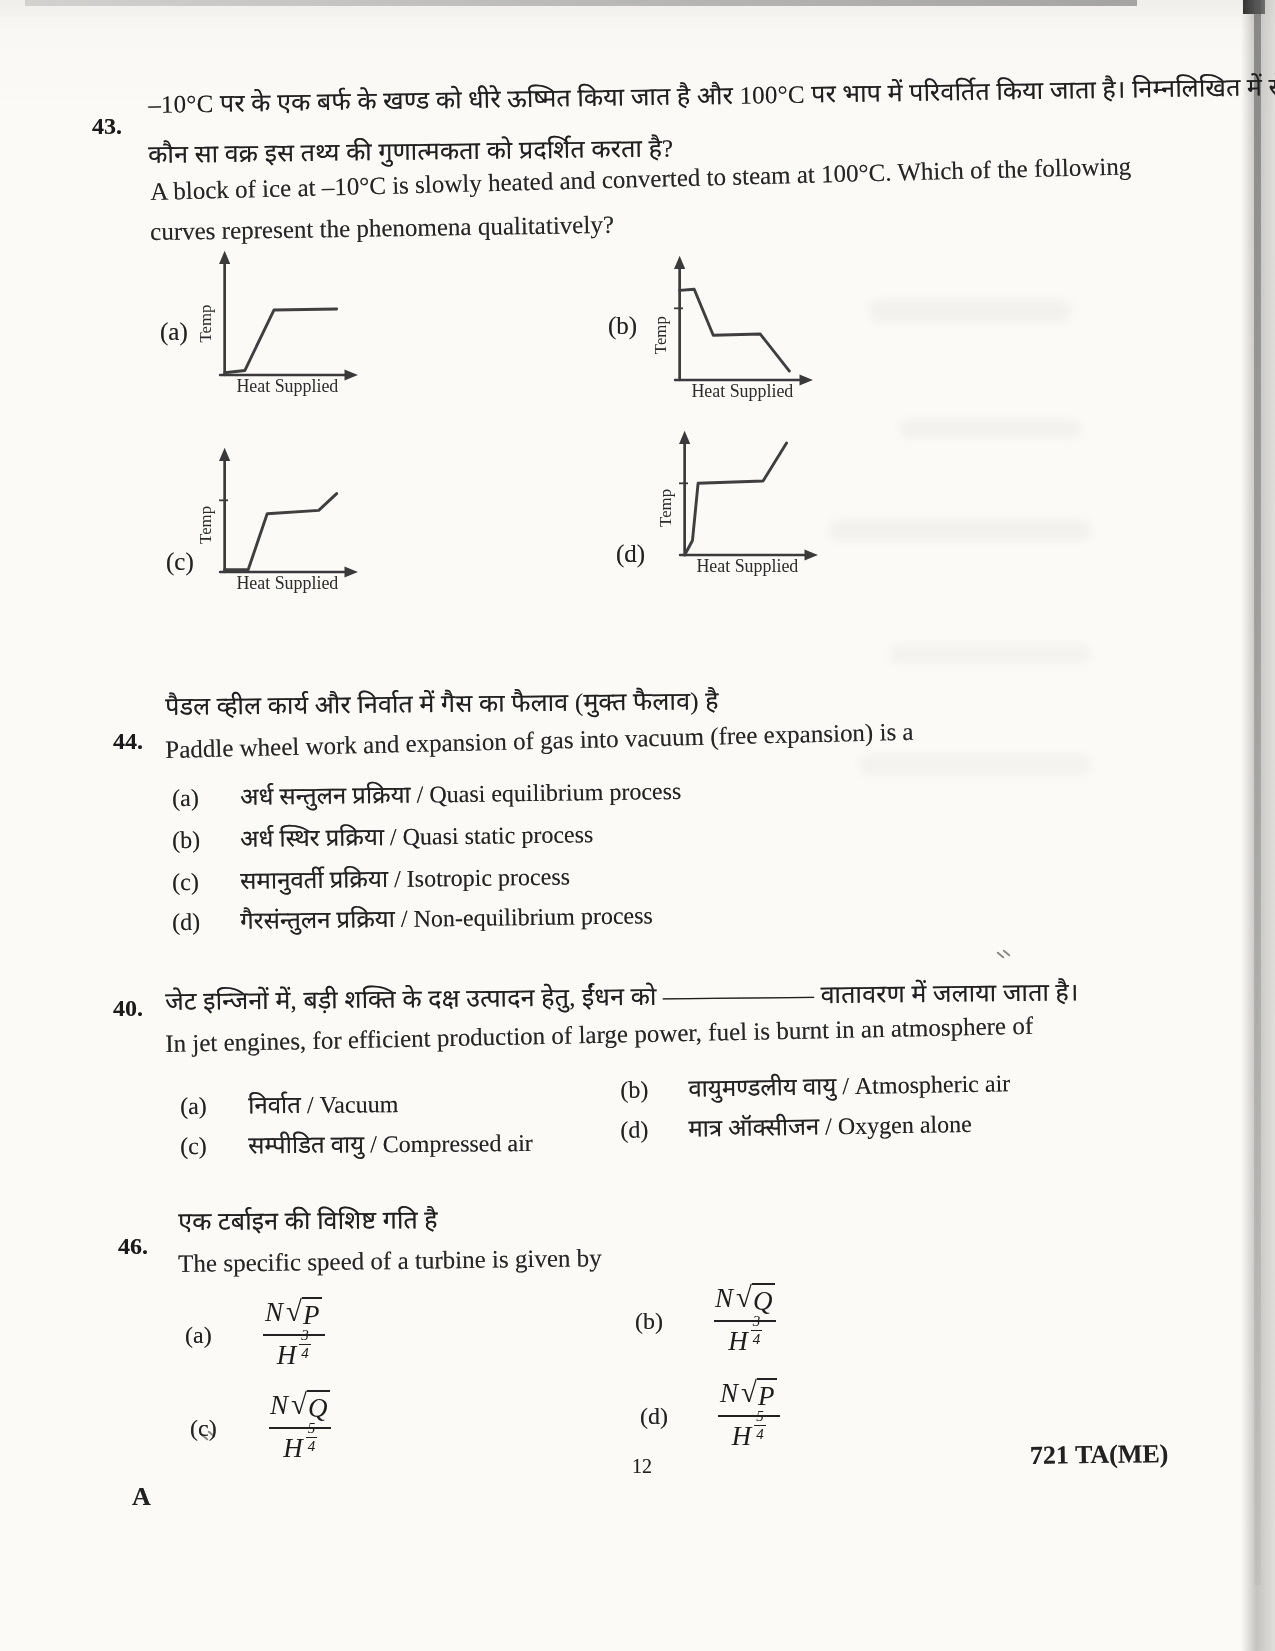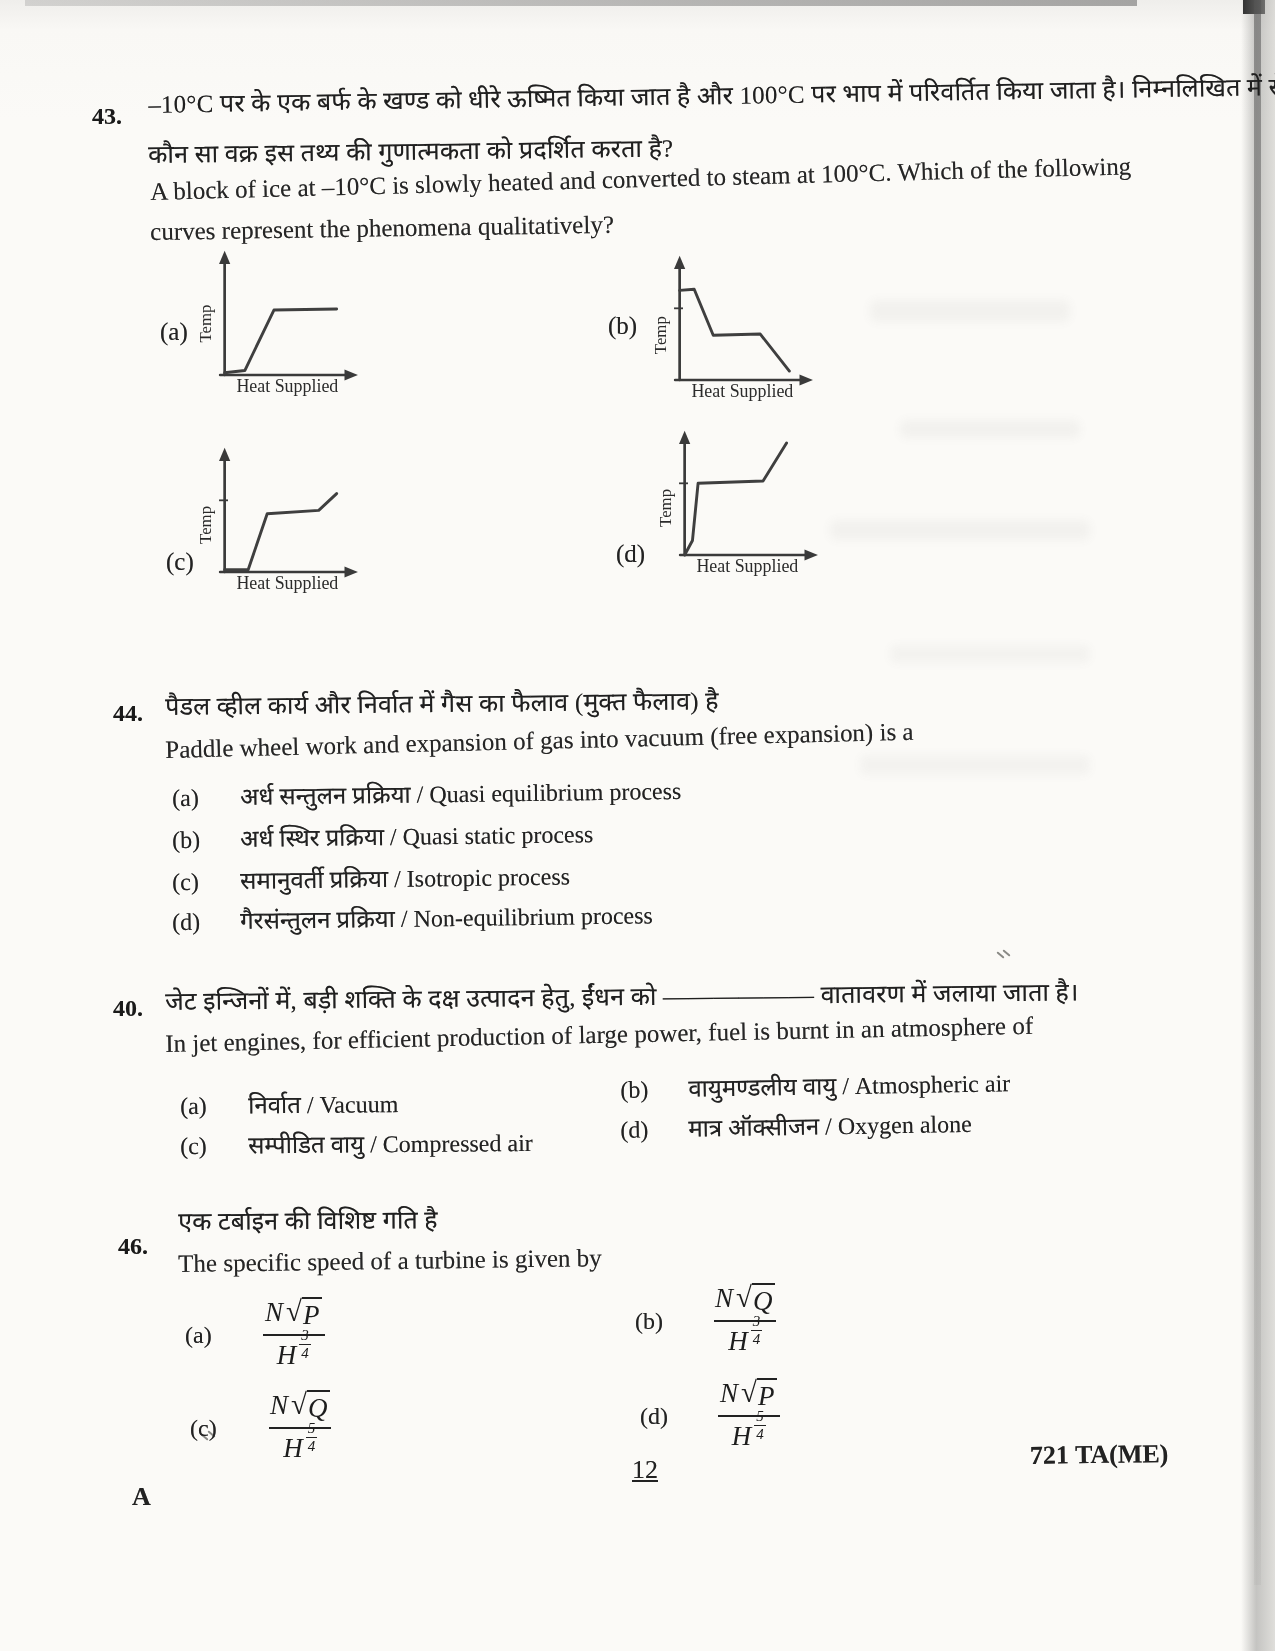--- a/index.html
+++ b/index.html
@@ -68,21 +68,21 @@
   <div class="abs ghost" style="left:860px;top:755px;width:230px;height:20px;opacity:.05;"></div>
   <div class="abs" style="left:996px;top:952px;width:14px;height:14px;">
     <div class="pencil" style="position:absolute;left:0;top:2px;"></div>
     <div class="pencil" style="position:absolute;left:6px;top:0;"></div>
   </div>
   <div class="abs" style="left:200px;top:1432px;width:16px;height:12px;">
     <div class="pencil" style="position:absolute;left:0;top:4px;"></div>
     <div class="pencil" style="position:absolute;left:7px;top:1px;"></div>
   </div>
 
-  <div class="abs qnum soft" style="left:92px;top:103px;">43.</div>
+  <div class="abs qnum soft" style="left:92px;top:113px;">43.</div>
   <div class="abs hi soft" style="left:148px;top:86px;transform:rotate(-0.9deg);transform-origin:left top;">–10°C पर के एक बर्फ के खण्ड को धीरे ऊष्मित किया जात है और 100°C पर भाप में परिवर्तित किया जाता है। निम्नलिखित में से</div>
   <div class="abs hi soft" style="left:148px;top:136px;transform:rotate(-0.7deg);transform-origin:left top;">कौन सा वक्र इस तथ्य की गुणात्मकता को प्रदर्शित करता है?</div>
   <div class="abs en soft" style="left:150px;top:178px;transform:rotate(-1.5deg);transform-origin:left top;">A block of ice at –10°C is slowly heated and converted to steam at 100°C. Which of the following</div>
   <div class="abs en soft" style="left:150px;top:218px;transform:rotate(-0.9deg);transform-origin:left top;">curves represent the phenomena qualitatively?</div>
 
   <div class="abs glabel-paren soft" style="left:160px;top:318px;">(a)</div>
   <svg class="abs mini-graph" style="left:200px;top:245px;" width="168" height="148" viewBox="0 0 150 132">
     <line class="axis" x1="22" y1="116" x2="22" y2="14"></line>
     <polygon class="axis-fill" points="22,5 17,17 27,17"></polygon>
     <line class="axis" x1="18" y1="116" x2="132" y2="116"></line>
@@ -121,21 +121,21 @@
     <line class="axis" x1="22" y1="116" x2="22" y2="14"></line>
     <polygon class="axis-fill" points="22,5 17,17 27,17"></polygon>
     <line class="axis" x1="18" y1="116" x2="132" y2="116"></line>
     <polygon class="axis-fill" points="141,116 129,111 129,121"></polygon>
     <line class="tick" x1="17" y1="52" x2="25" y2="52"></line>
     <polyline class="curve" points="22,116 29,103 34,52 92,50 113,16"></polyline>
     <text class="glabel ylab" transform="translate(10,74) rotate(-90)">Temp</text>
     <text class="glabel xlab" x="78" y="131">Heat Supplied</text>
   </svg>
 
-  <div class="abs qnum soft" style="left:113px;top:700px;">44.</div>
+  <div class="abs qnum soft" style="left:113px;top:728px;">44.</div>
   <div class="abs hi soft" style="left:165px;top:688px;transform:rotate(-0.6deg);transform-origin:left top;">पैडल व्हील कार्य और निर्वात में गैस का फैलाव (मुक्त फैलाव) है</div>
   <div class="abs en soft" style="left:165px;top:736px;transform:rotate(-1.4deg);transform-origin:left top;">Paddle wheel work and expansion of gas into vacuum (free expansion) is a</div>
 
   <div class="abs optrow" style="left:172px;top:780px;transform:rotate(-0.8deg);transform-origin:left top;">
     <span class="optlabel soft">(a)</span>
     <span class="opttext soft">अर्ध सन्तुलन प्रक्रिया  / Quasi equilibrium process</span>
   </div>
   <div class="abs optrow" style="left:172px;top:822px;transform:rotate(-0.8deg);transform-origin:left top;">
     <span class="optlabel soft">(b)</span>
     <span class="opttext soft">अर्ध स्थिर प्रक्रिया  / Quasi static process</span>
@@ -240,16 +240,16 @@
           <i>H</i>
           <span class="hexp">
             <span>5</span>
             <span class="expden">4</span>
           </span>
         </span>
     </span>
   </div>
 
   <div class="abs soft" style="left:132px;top:1482px;font-size:26px;font-weight:bold;">A</div>
-  <div class="abs soft" style="left:632px;top:1455px;font-size:26px;text-decoration:underline;">12</div>
+  <div class="abs soft" style="left:632px;top:1455px;font-size:20px;">12</div>
   <div class="abs soft" style="left:1030px;top:1440px;font-size:26px;font-weight:bold;transform:rotate(-0.8deg);">721 TA(ME)</div>
 
 </div>
 
 </body></html>

